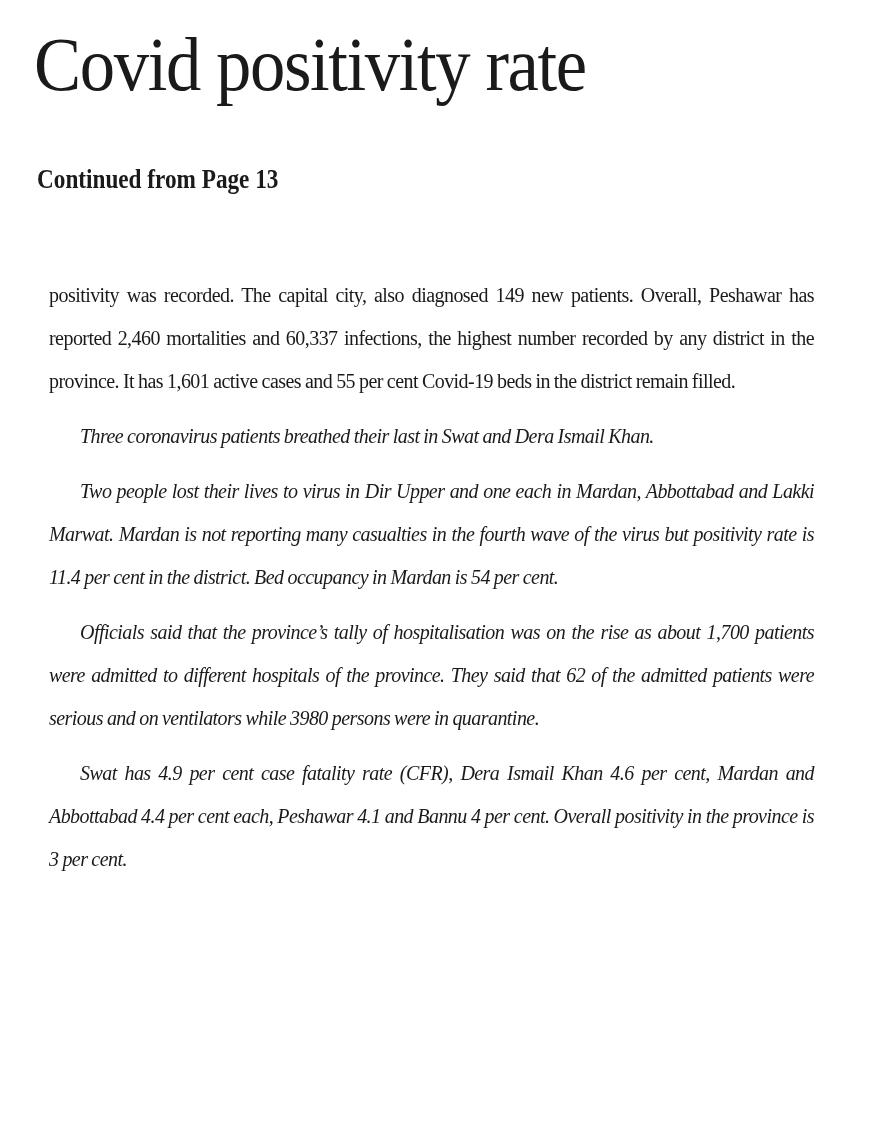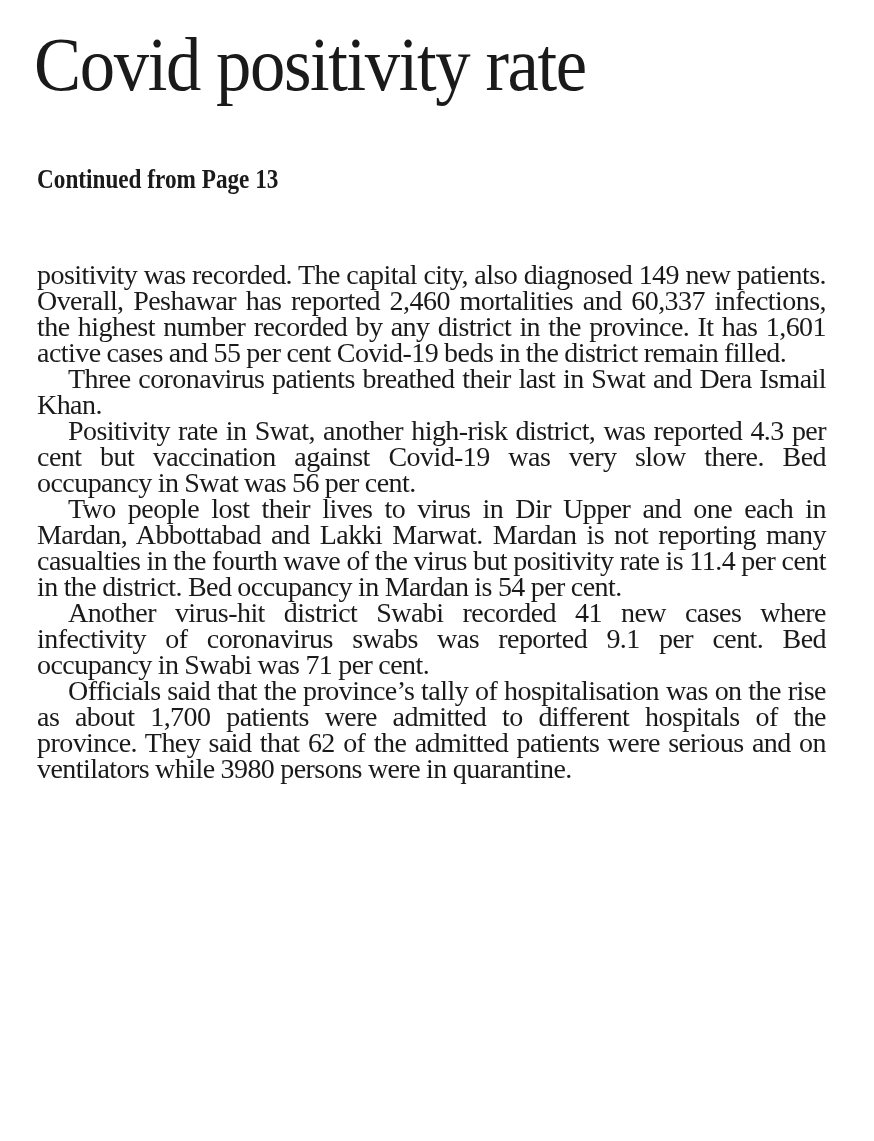--- a/index.html
+++ b/index.html
@@ -40,40 +40,40 @@
       transform-origin: left top;
       white-space: nowrap;
     }
     .article {
       position: absolute;
       left: 37px;
       top: 262px;
       width: 789px;
     }
     .para {
-      margin: 0;
-      font-size: 28px;
-      line-height: 26px;
+      margin: 12px;
+      font-size: 20px;
+      line-height: 43px;
       text-align: justify;
       text-align-last: left;
       hyphens: manual;
       letter-spacing: -0.55px;
       word-spacing: -0.5px;
     }
     .para.indent {
       text-indent: 31px;
+      font-style: italic;
     }
   </style>
 </head>
 <body>
 
 <h1 class="headline">Covid positivity rate</h1>
 
 <div class="continued">Continued from Page 13</div>
 
 <div class="article">
   <p class="para">positivity was recorded. The capital city, also diagnosed 149 new patients. Overall, Peshawar has reported 2,460 mortali­ties and 60,337 infections, the highest number recorded by any district in the province. It has 1,601 active cases and 55 per cent Covid-19 beds in the district remain filled.</p>
   <p class="para indent">Three coronavirus patients breathed their last in Swat and Dera Ismail Khan.</p>
-  <p class="para indent">Positivity rate in Swat, another high-risk district, was reported 4.3 per cent but vaccination against Covid-19 was very slow there. Bed occupancy in Swat was 56 per cent.</p>
   <p class="para indent">Two people lost their lives to virus in Dir Upper and one each in Mardan, Abbottabad and Lakki Marwat. Mardan is not reporting many casualties in the fourth wave of the virus but positivity rate is 11.4 per cent in the district. Bed occupancy in Mardan is 54 per cent.</p>
-  <p class="para indent">Another virus-hit district Swabi recorded 41 new cases where infectivity of coronavirus swabs was reported 9.1 per cent. Bed occupancy in Swabi was 71 per cent.</p>
   <p class="para indent">Officials said that the province’s tally of hospitalisation was on the rise as about 1,700 patients were admitted to dif­ferent hospitals of the province. They said that 62 of the admitted patients were serious and on ventilators while 3980 persons were in quarantine.</p>
+  <p class="para indent">Swat has 4.9 per cent case fatality rate (CFR), Dera Ismail Khan 4.6 per cent, Mardan and Abbottabad 4.4 per cent each, Peshawar 4.1 and Bannu 4 per cent. Overall positivity in the province is 3 per cent.</p>
 </div>
 
 </body></html>

